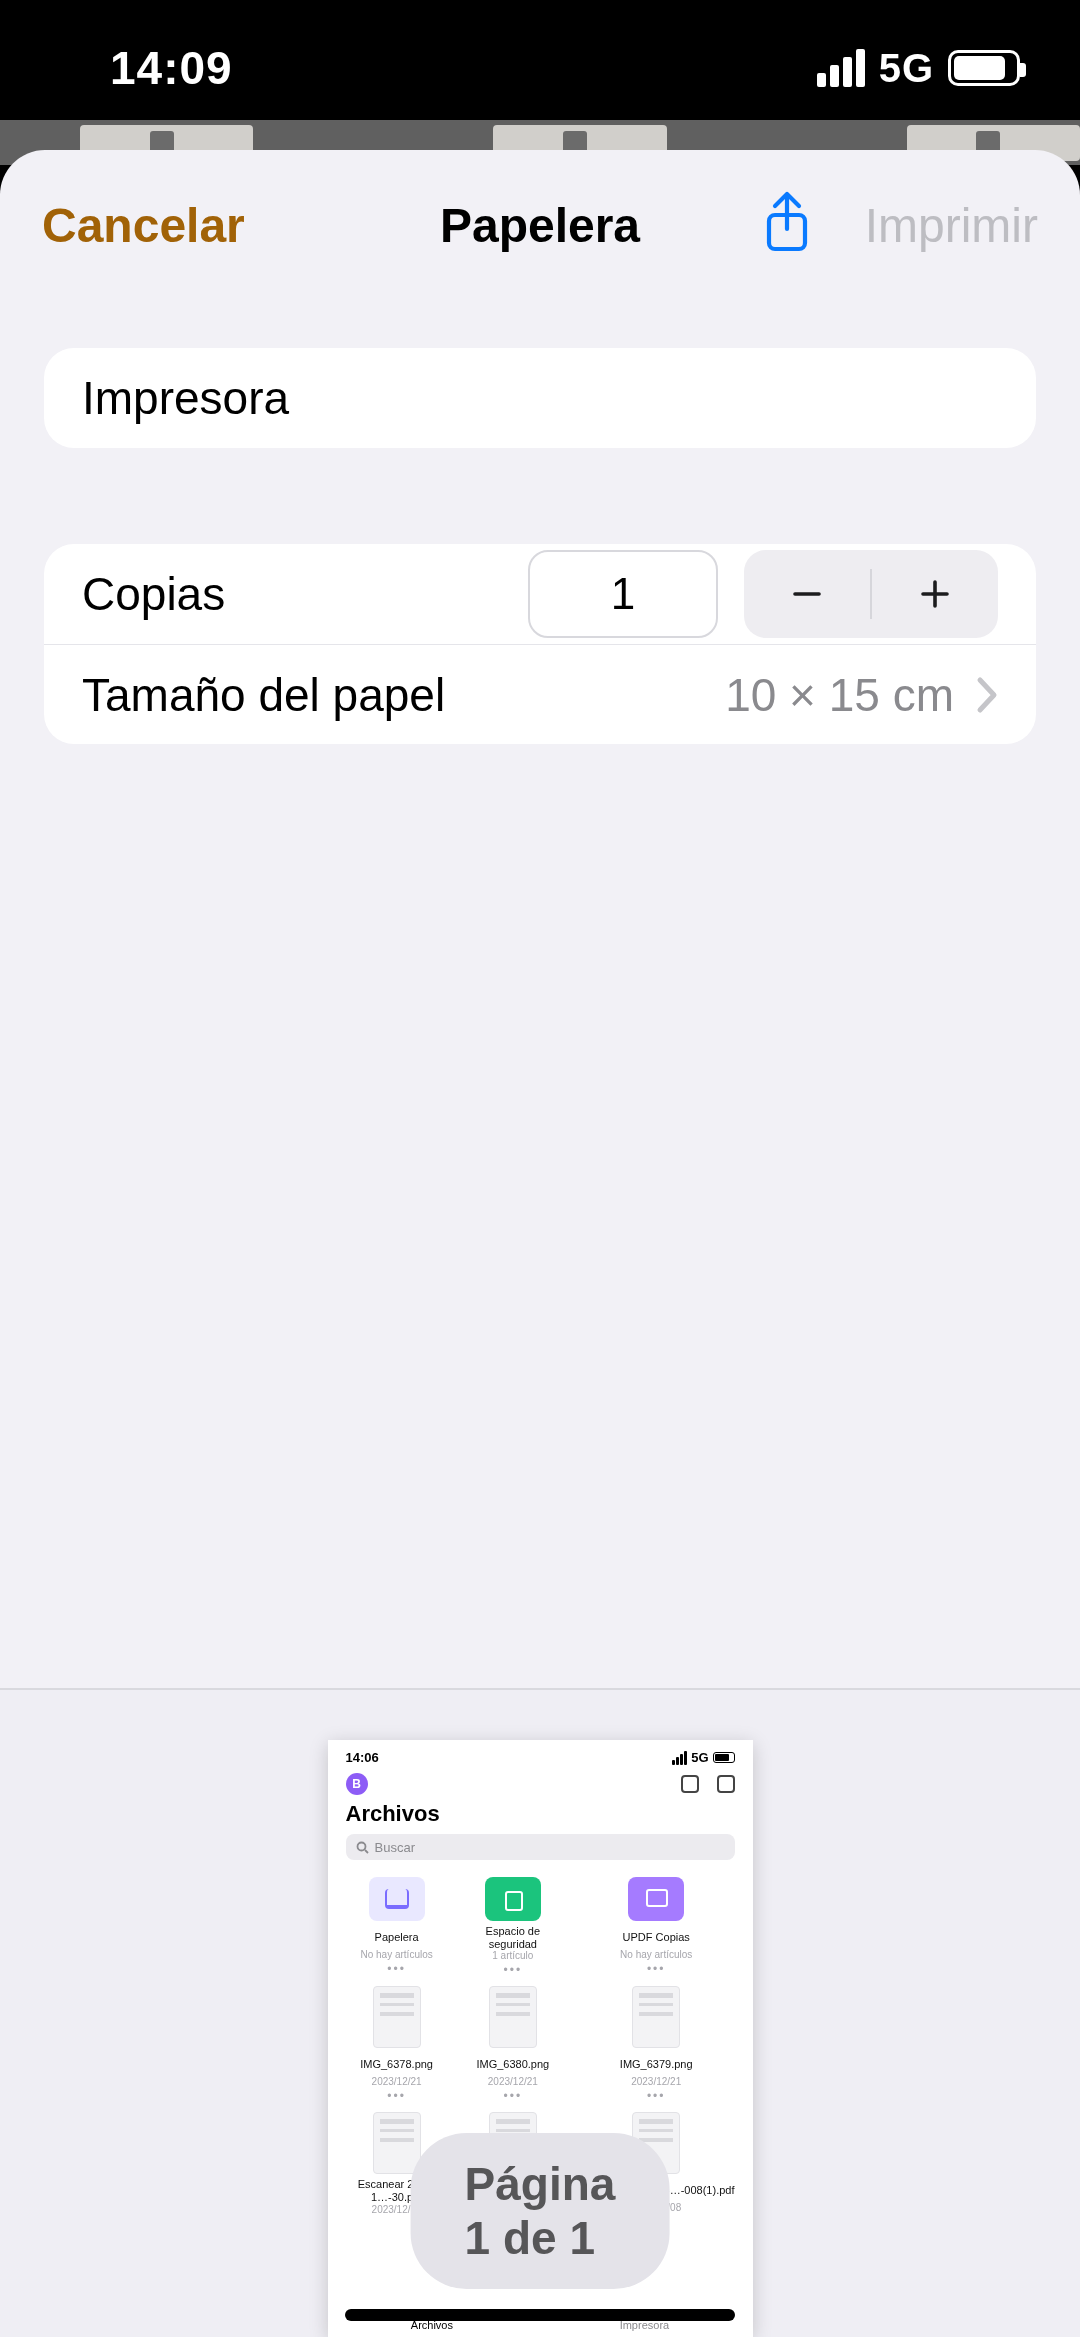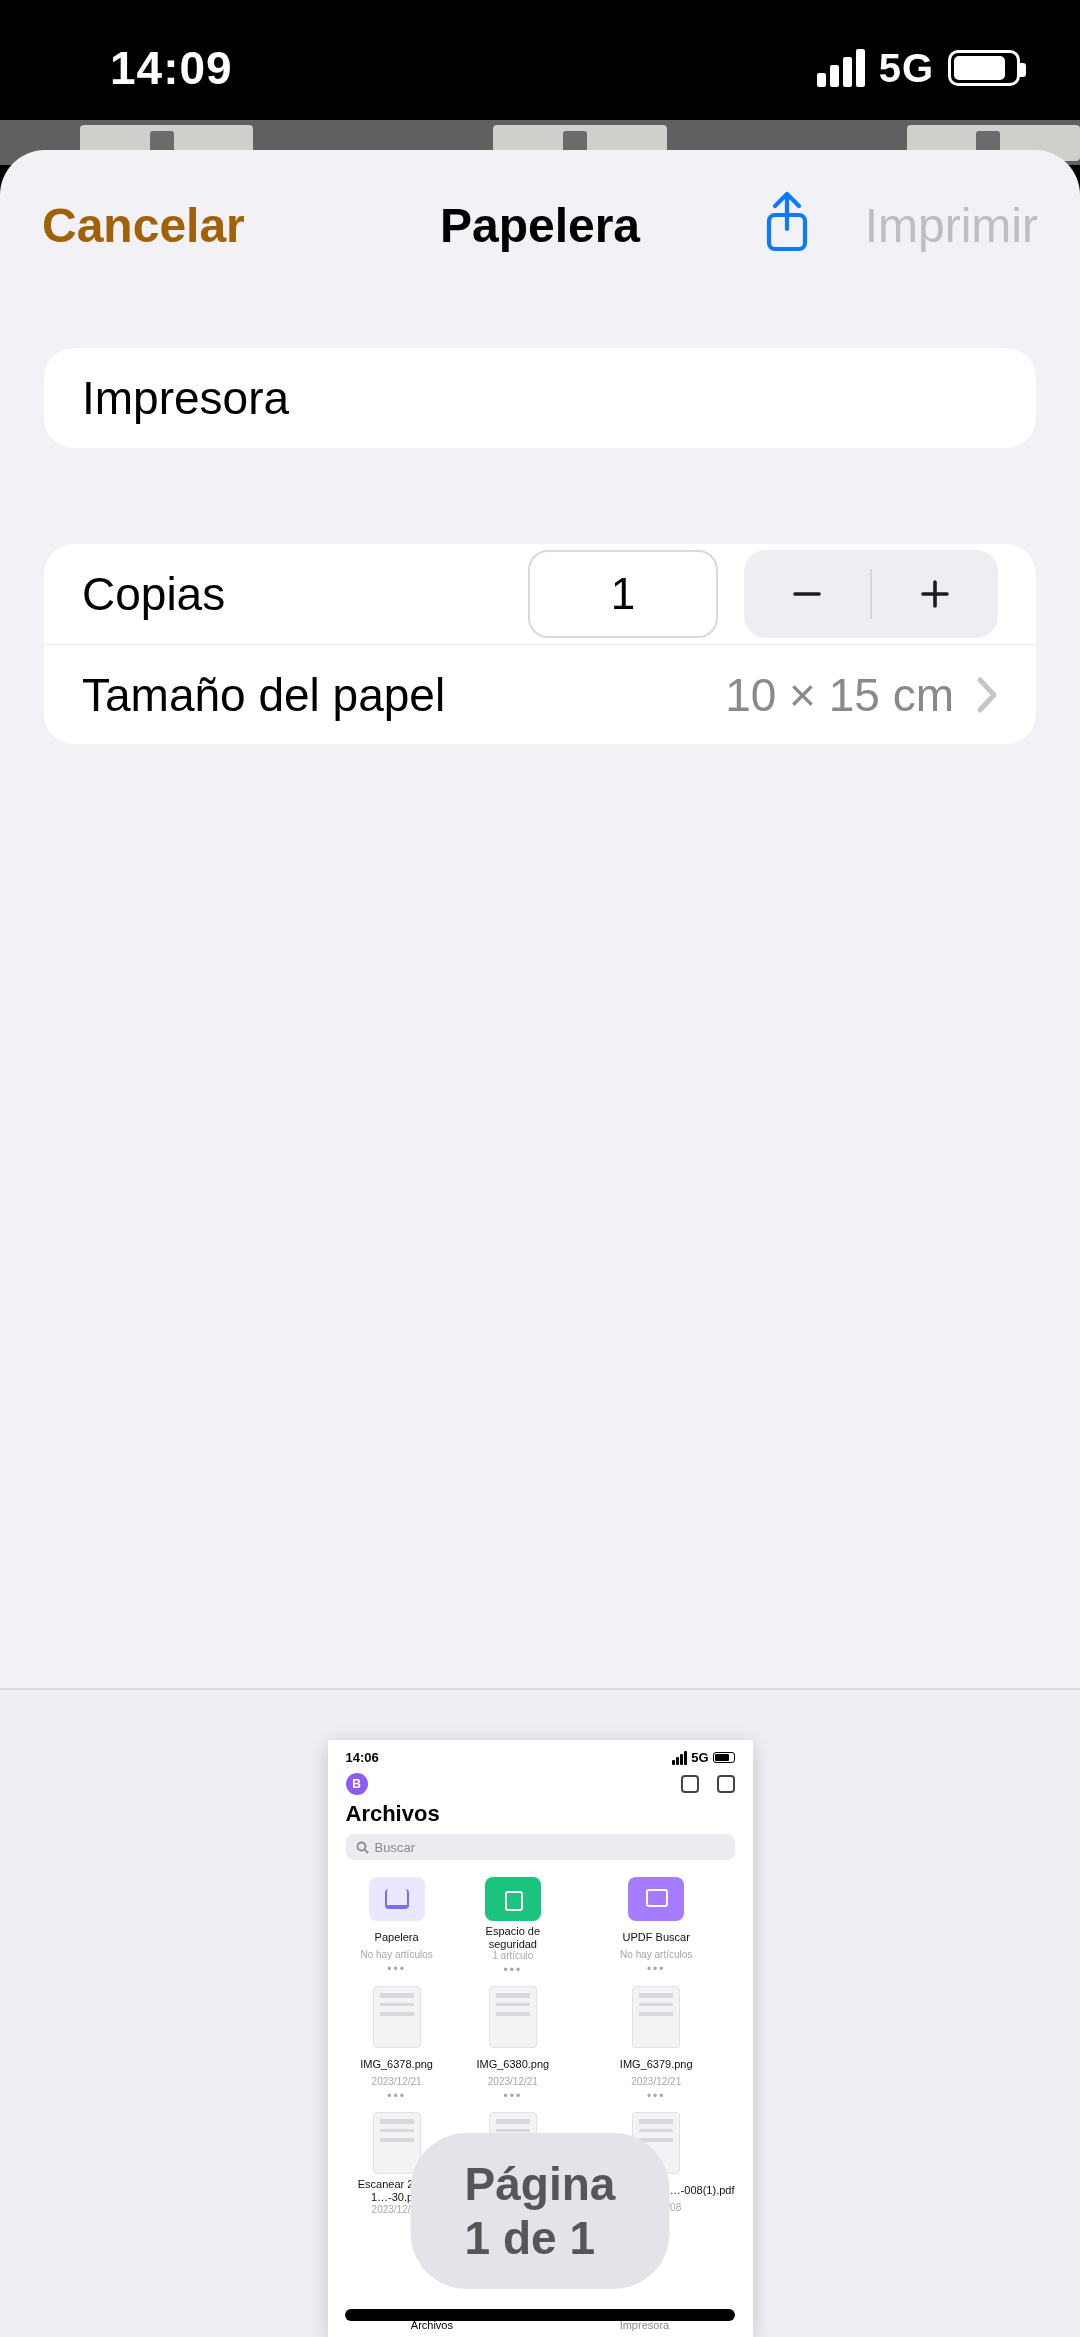--- a/index.html
+++ b/index.html
@@ -216,21 +216,21 @@
           <div class="t-dots">•••</div>
         </div>
         <div class="t-card">
           <div class="t-folder f2"></div>
           <div class="t-name">Espacio de seguridad</div>
           <div class="t-sub">1 artículo</div>
           <div class="t-dots">•••</div>
         </div>
         <div class="t-card">
           <div class="t-folder f3"></div>
-          <div class="t-name">UPDF Buscar</div>
+          <div class="t-name">UPDF Copias</div>
           <div class="t-sub">No hay artículos</div>
           <div class="t-dots">•••</div>
         </div>
 
         <div class="t-card">
           <div class="t-thumb"></div>
           <div class="t-name">IMG_6378.png</div>
           <div class="t-sub">2023/12/21</div>
           <div class="t-dots">•••</div>
         </div>

